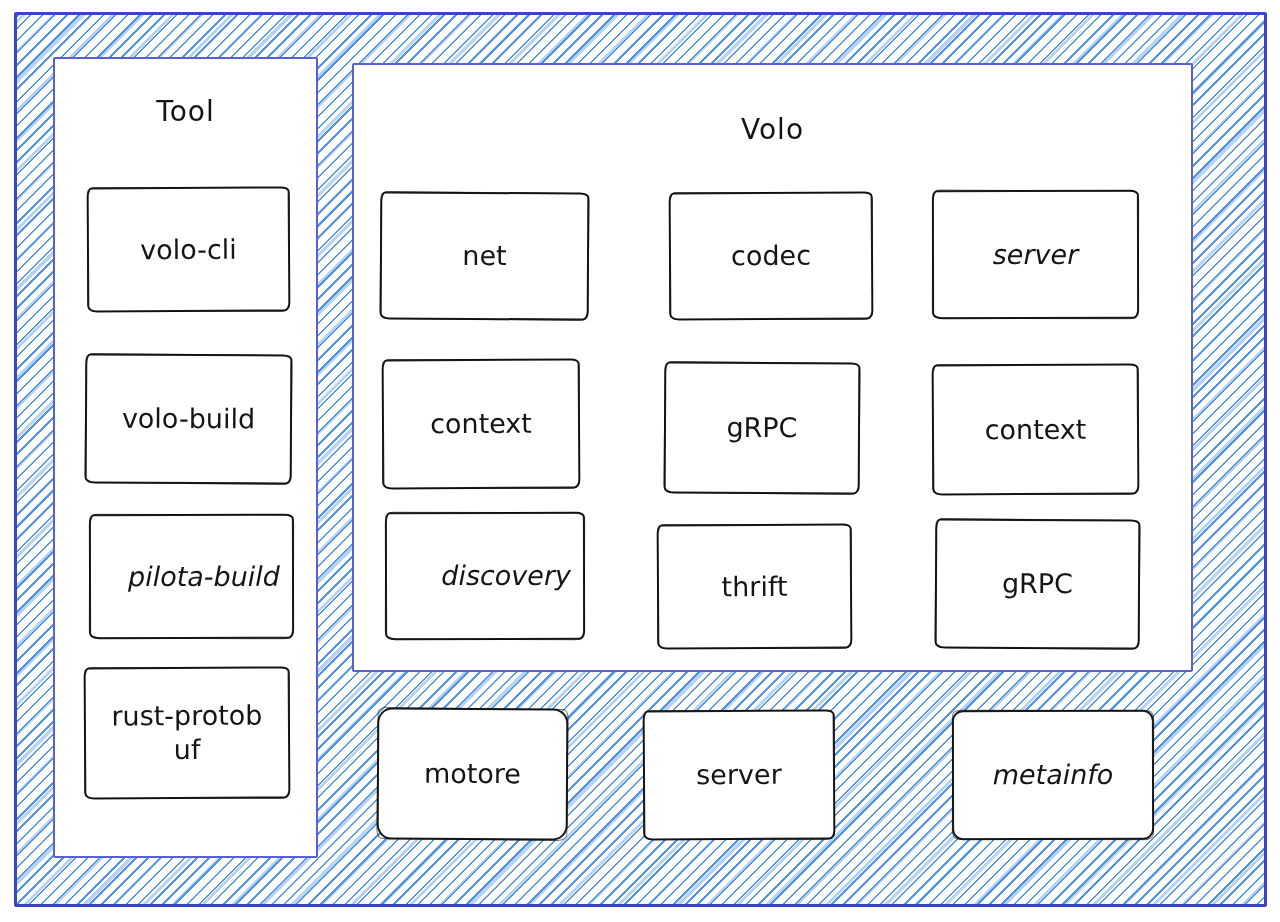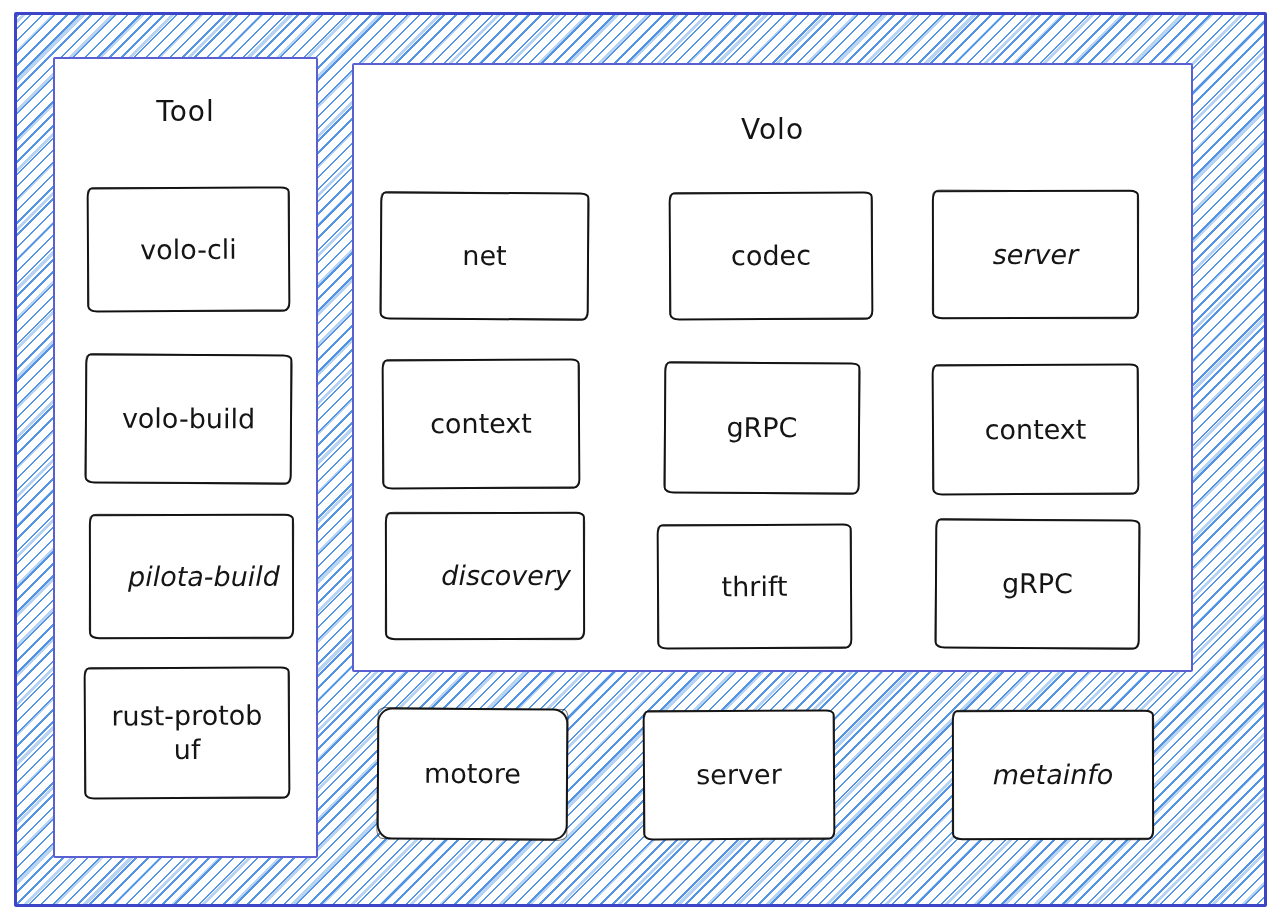--- a/index.html
+++ b/index.html
@@ -136,17 +136,17 @@
       <span>gRPC</span>
     </div>
   </div>
 
   <div class="node rot-b" style="left:377px; top:708px; width:191px; height:132px;border-radius:15px;">
     <span>motore</span>
   </div>
   <div class="node rot-a" style="left:643px; top:710px; width:192px; height:130px;">
     <span>server</span>
   </div>
-  <div class="node rot-c" style="left:952px; top:710px; width:202px; height:130px;">
+  <div class="node rot-c" style="left:952px; top:710px; width:202px; height:130px;border-radius:11px;">
     <span>metainfo</span>
   </div>
 
 </div>
 
 </body></html>

